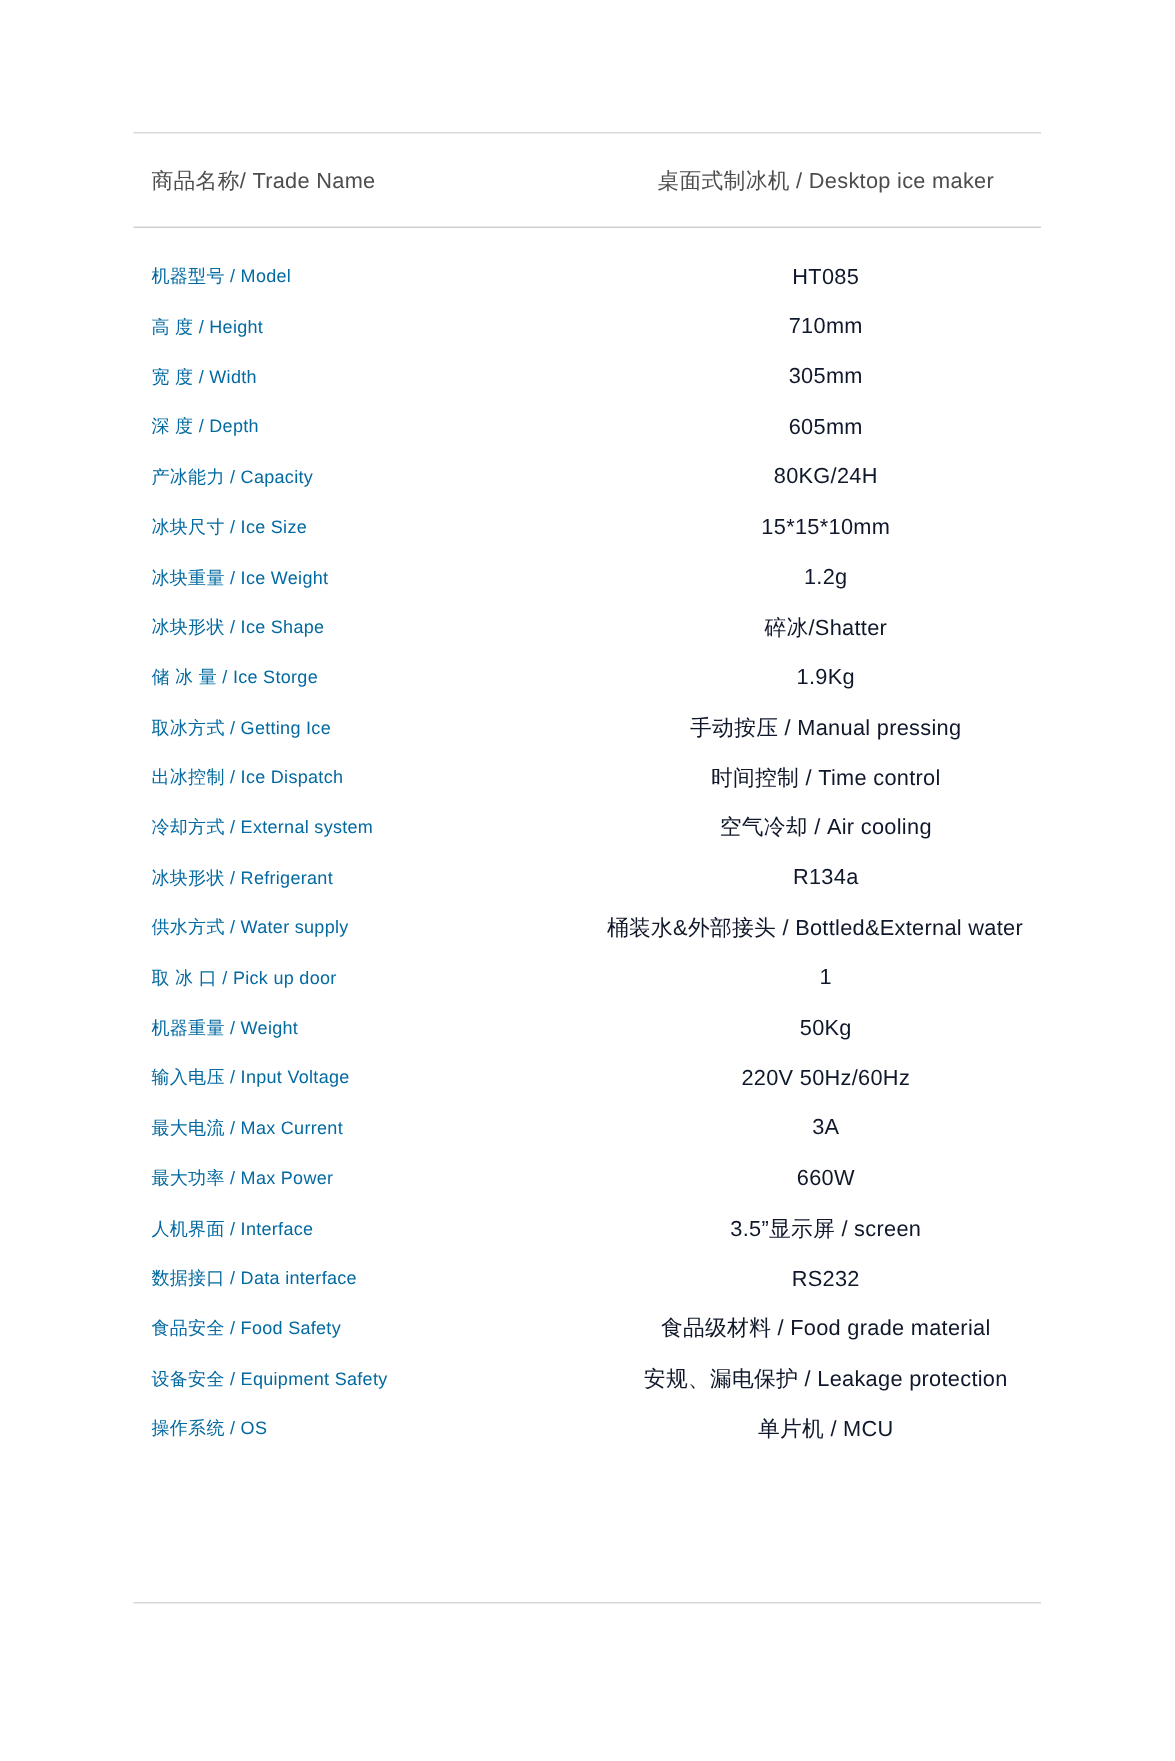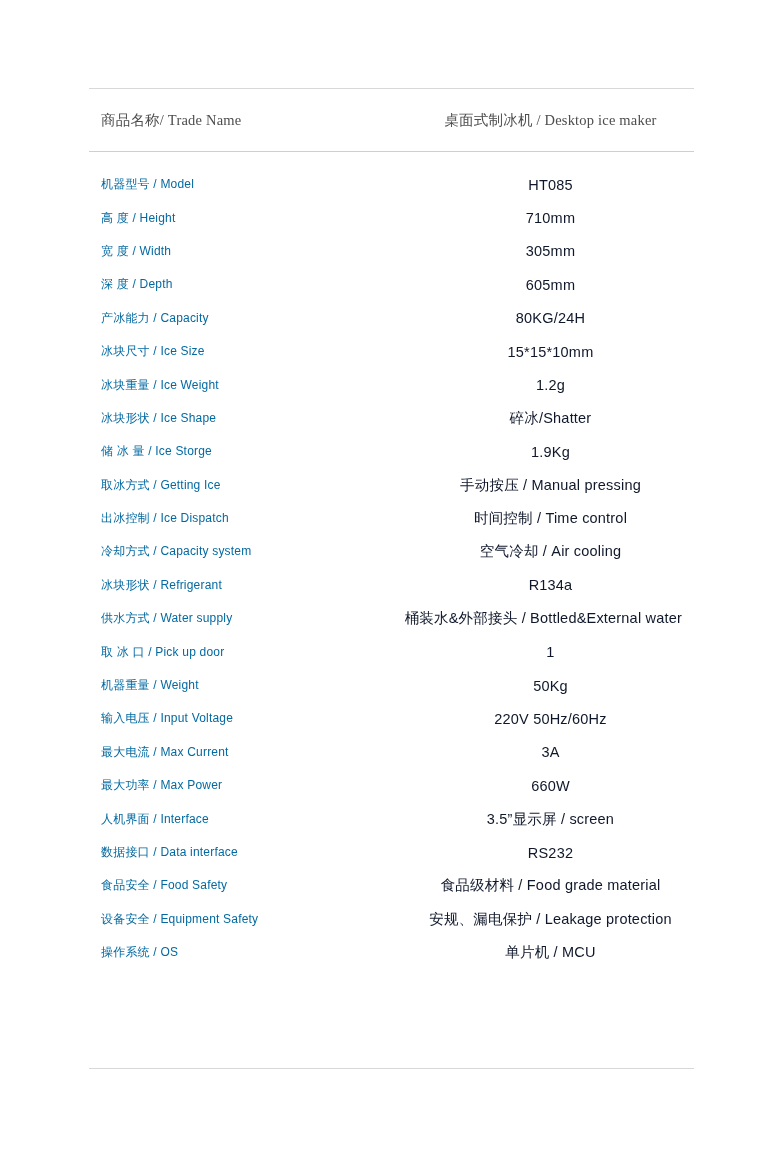--- a/index.html
+++ b/index.html
@@ -61,21 +61,20 @@
     box-sizing: border-box;
     font-size: 14.5px;
     color: #0f172a;
     letter-spacing: 0.2px;
     white-space: nowrap;
   }
   .header-row .cell-label,
   .header-row .cell-value {
     font-size: 14.5px;
     color: #4d4d4d;
-    font-family: Liberation Serif, serif;
   }
   .body-block {
     padding-top: 16px;
   }
   .bottom-rule {
     position: absolute;
     left: 89px;
     top: 1068px;
     width: 605px;
     height: 1px;
@@ -149,21 +148,21 @@
         <div class="cell-label">取冰方式 / Getting Ice</div>
         <div class="cell-value">手动按压 / Manual pressing</div>
       </div>
 
       <div class="row">
         <div class="cell-label">出冰控制 / Ice Dispatch</div>
         <div class="cell-value">时间控制 / Time control</div>
       </div>
 
       <div class="row">
-        <div class="cell-label">冷却方式 / Capacity system</div>
+        <div class="cell-label">冷却方式 / External system</div>
         <div class="cell-value">空气冷却 / Air cooling</div>
       </div>
 
       <div class="row">
         <div class="cell-label">冰块形状 / Refrigerant</div>
         <div class="cell-value">R134a</div>
       </div>
 
       <div class="row">
         <div class="cell-label">供水方式 / Water supply</div>

